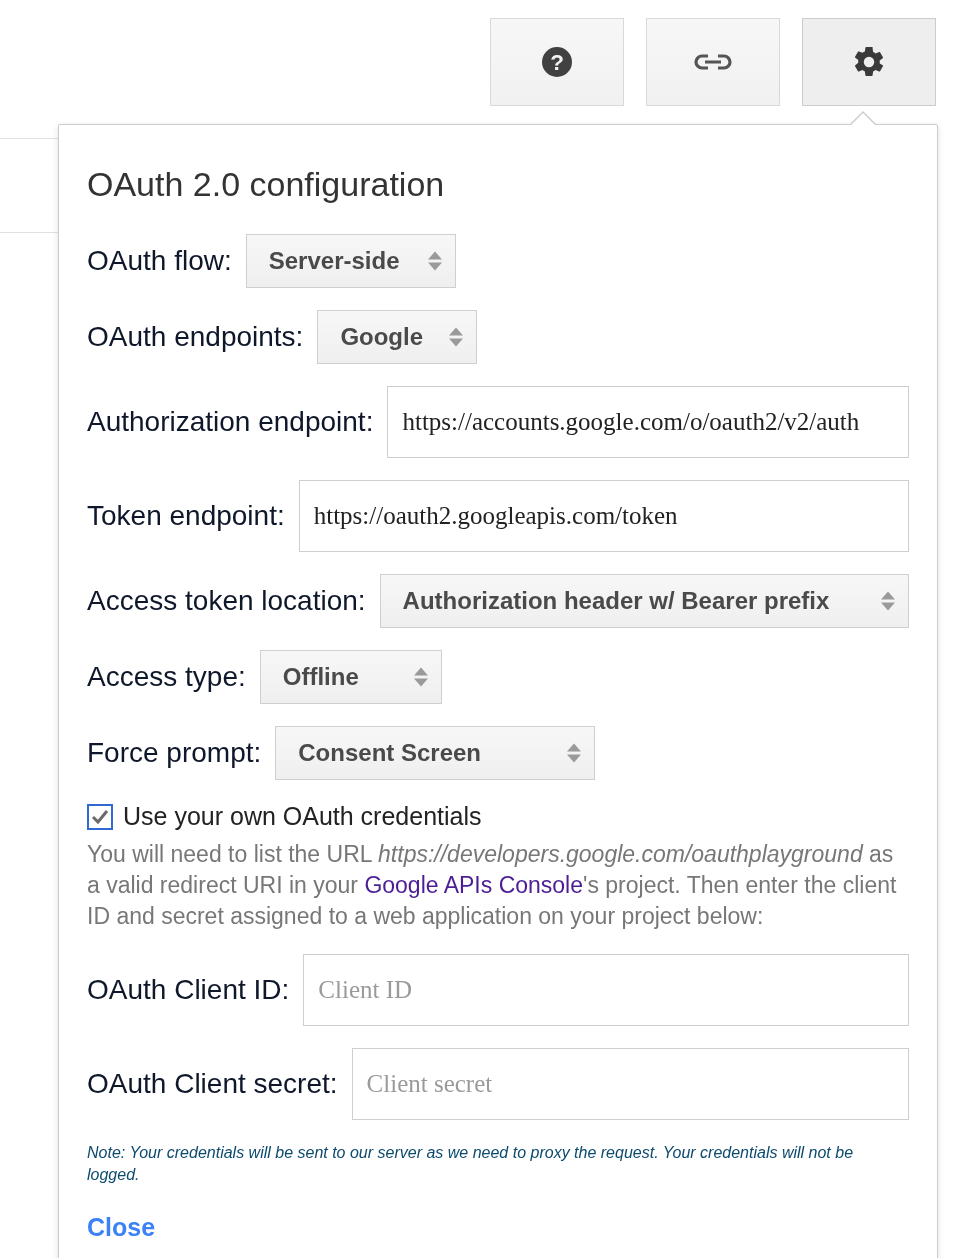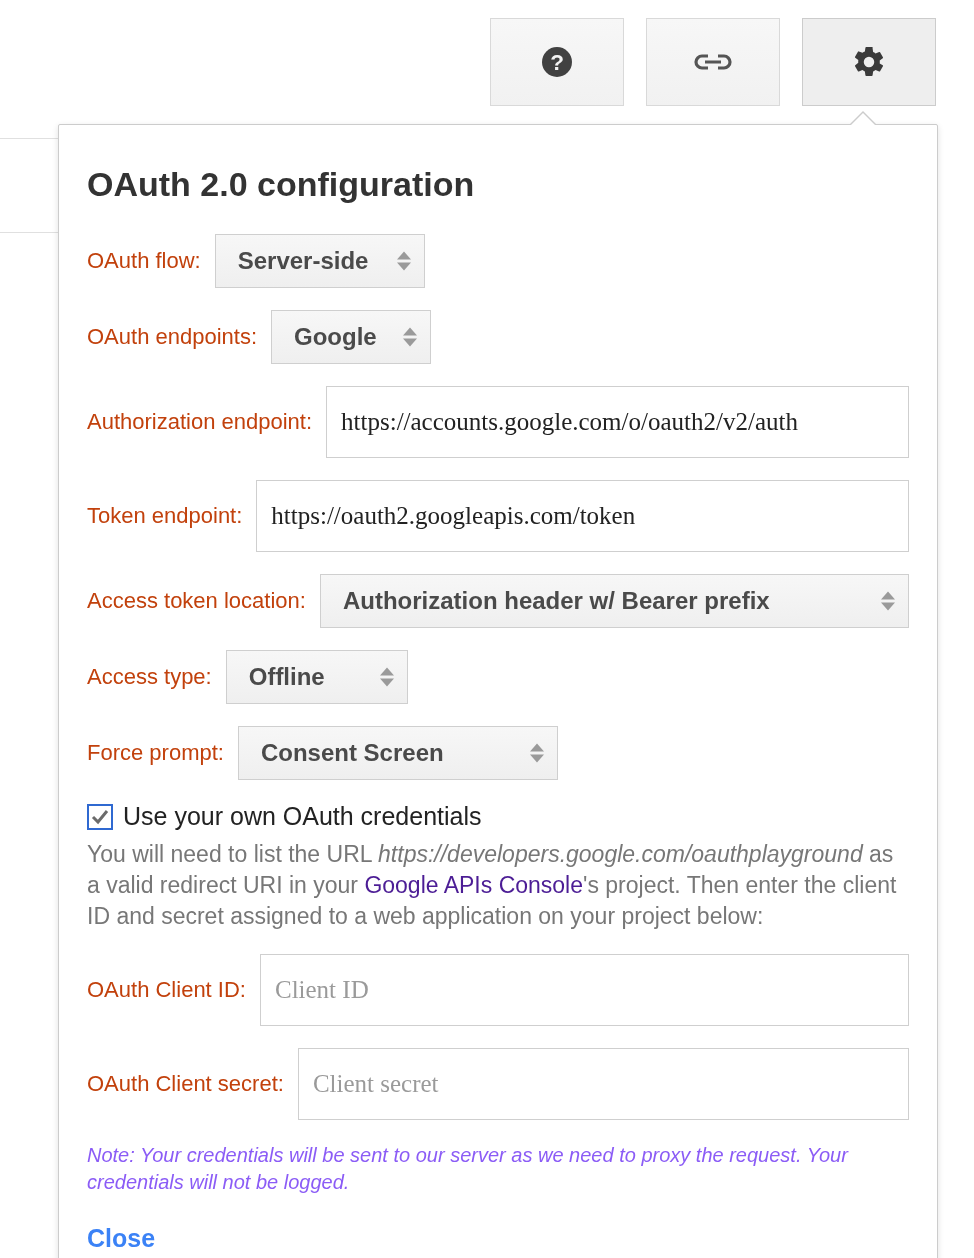--- a/index.html
+++ b/index.html
@@ -77,33 +77,33 @@
     position: absolute;
     top: -12px;
     right: 62px;
     width: 0; height: 0;
     border-left: 12px solid transparent;
     border-right: 12px solid transparent;
     border-bottom: 12px solid #ffffff;
   }
   .panel-title {
     font-size: 34px;
-    font-weight: 700;
+    font-weight: 400;
     color: #333;
     margin: 8px 0 30px 0;
   }
   .row {
     display: flex;
     align-items: center;
     margin-bottom: 22px;
     gap: 14px;
   }
   .row-label {
-    font-size: 22px;
-    color: #c2410c;
+    font-size: 28px;
+    color: #0f172a;
     white-space: nowrap;
   }
   .select-box {
     display: inline-flex;
     align-items: center;
     border: 1px solid #cfcfcf;
     background: linear-gradient(#f7f7f7, #efefef);
     height: 54px;
     padding: 0 40px 0 22px;
     position: relative;
@@ -177,23 +177,23 @@
   }
   .helptext {
     font-size: 23px;
     line-height: 1.35;
     color: #777;
     margin: 8px 0 22px 0;
   }
   .helptext i { font-style: italic; }
   .helptext a { color: #4c1d95; text-decoration: none; cursor: pointer; }
   .note {
-    font-size: 20px;
+    font-size: 16px;
     font-style: italic;
-    color: #8b5cf6;
+    color: #0c4a6e;
     line-height: 1.35;
     margin-bottom: 28px;
   }
   .close-link {
     font-size: 25px;
     color: #3b82f6;
     cursor: pointer;
     display: inline-block;
     font-weight: bold;
   }

